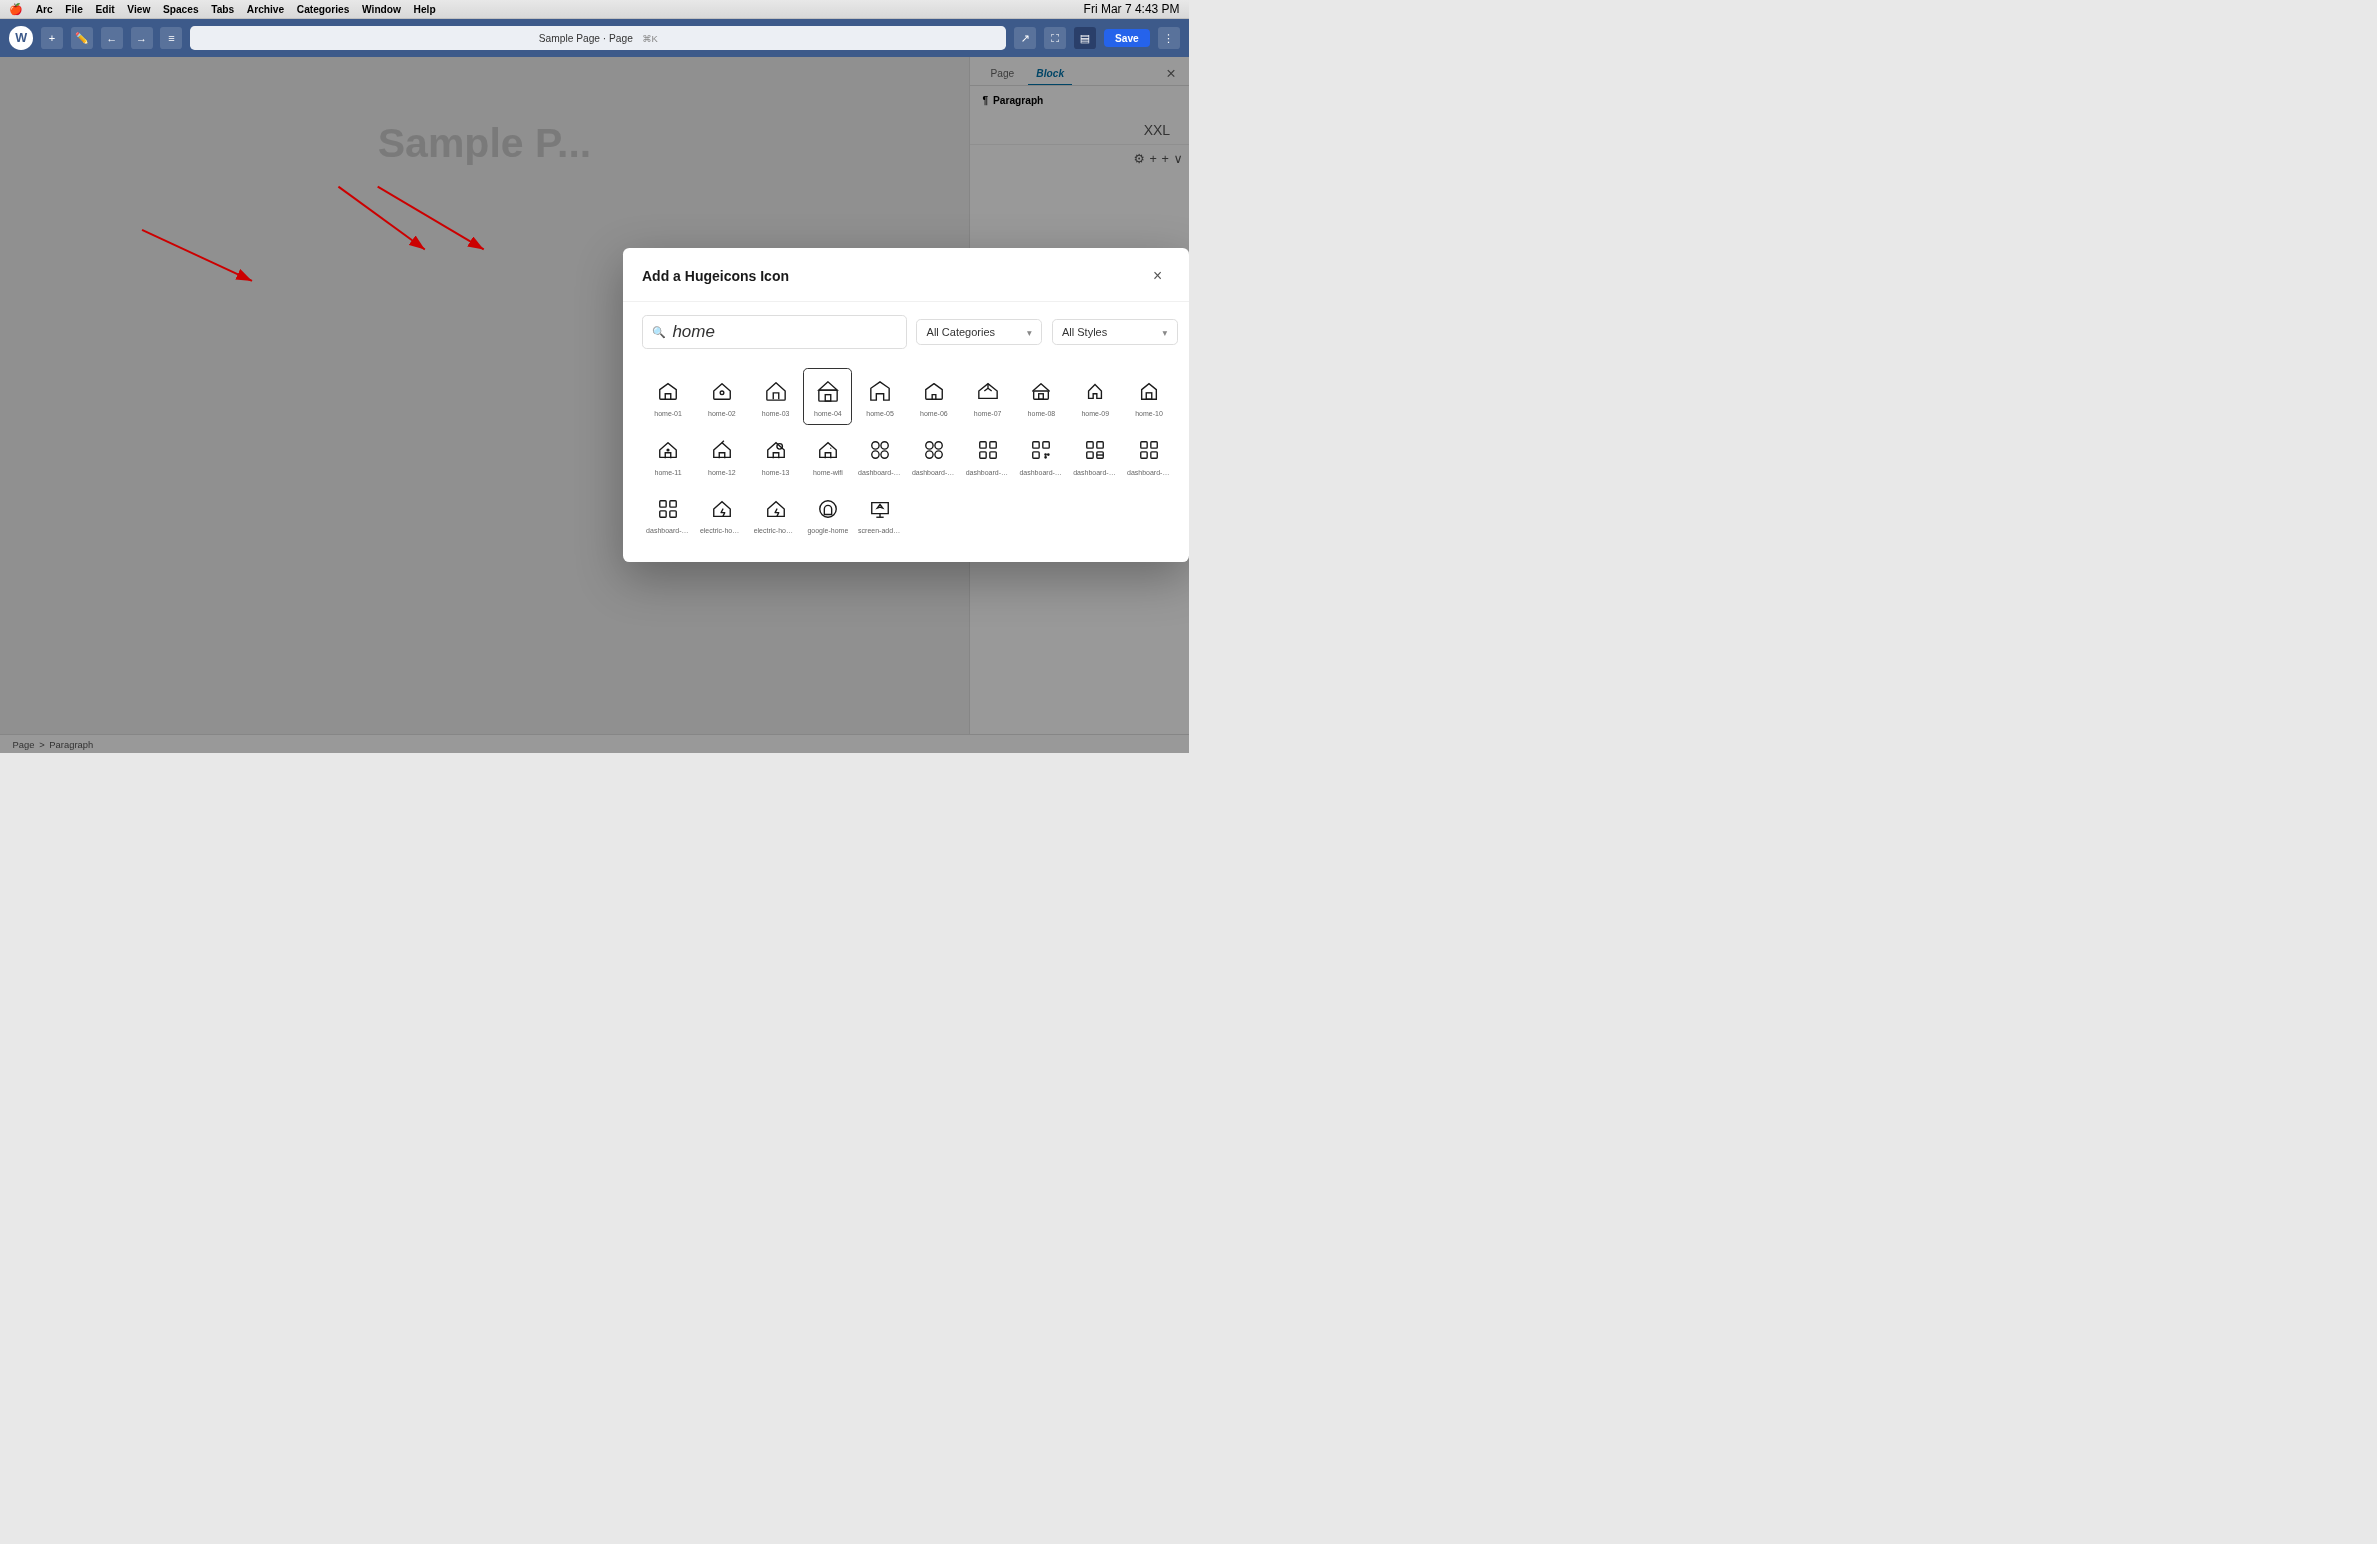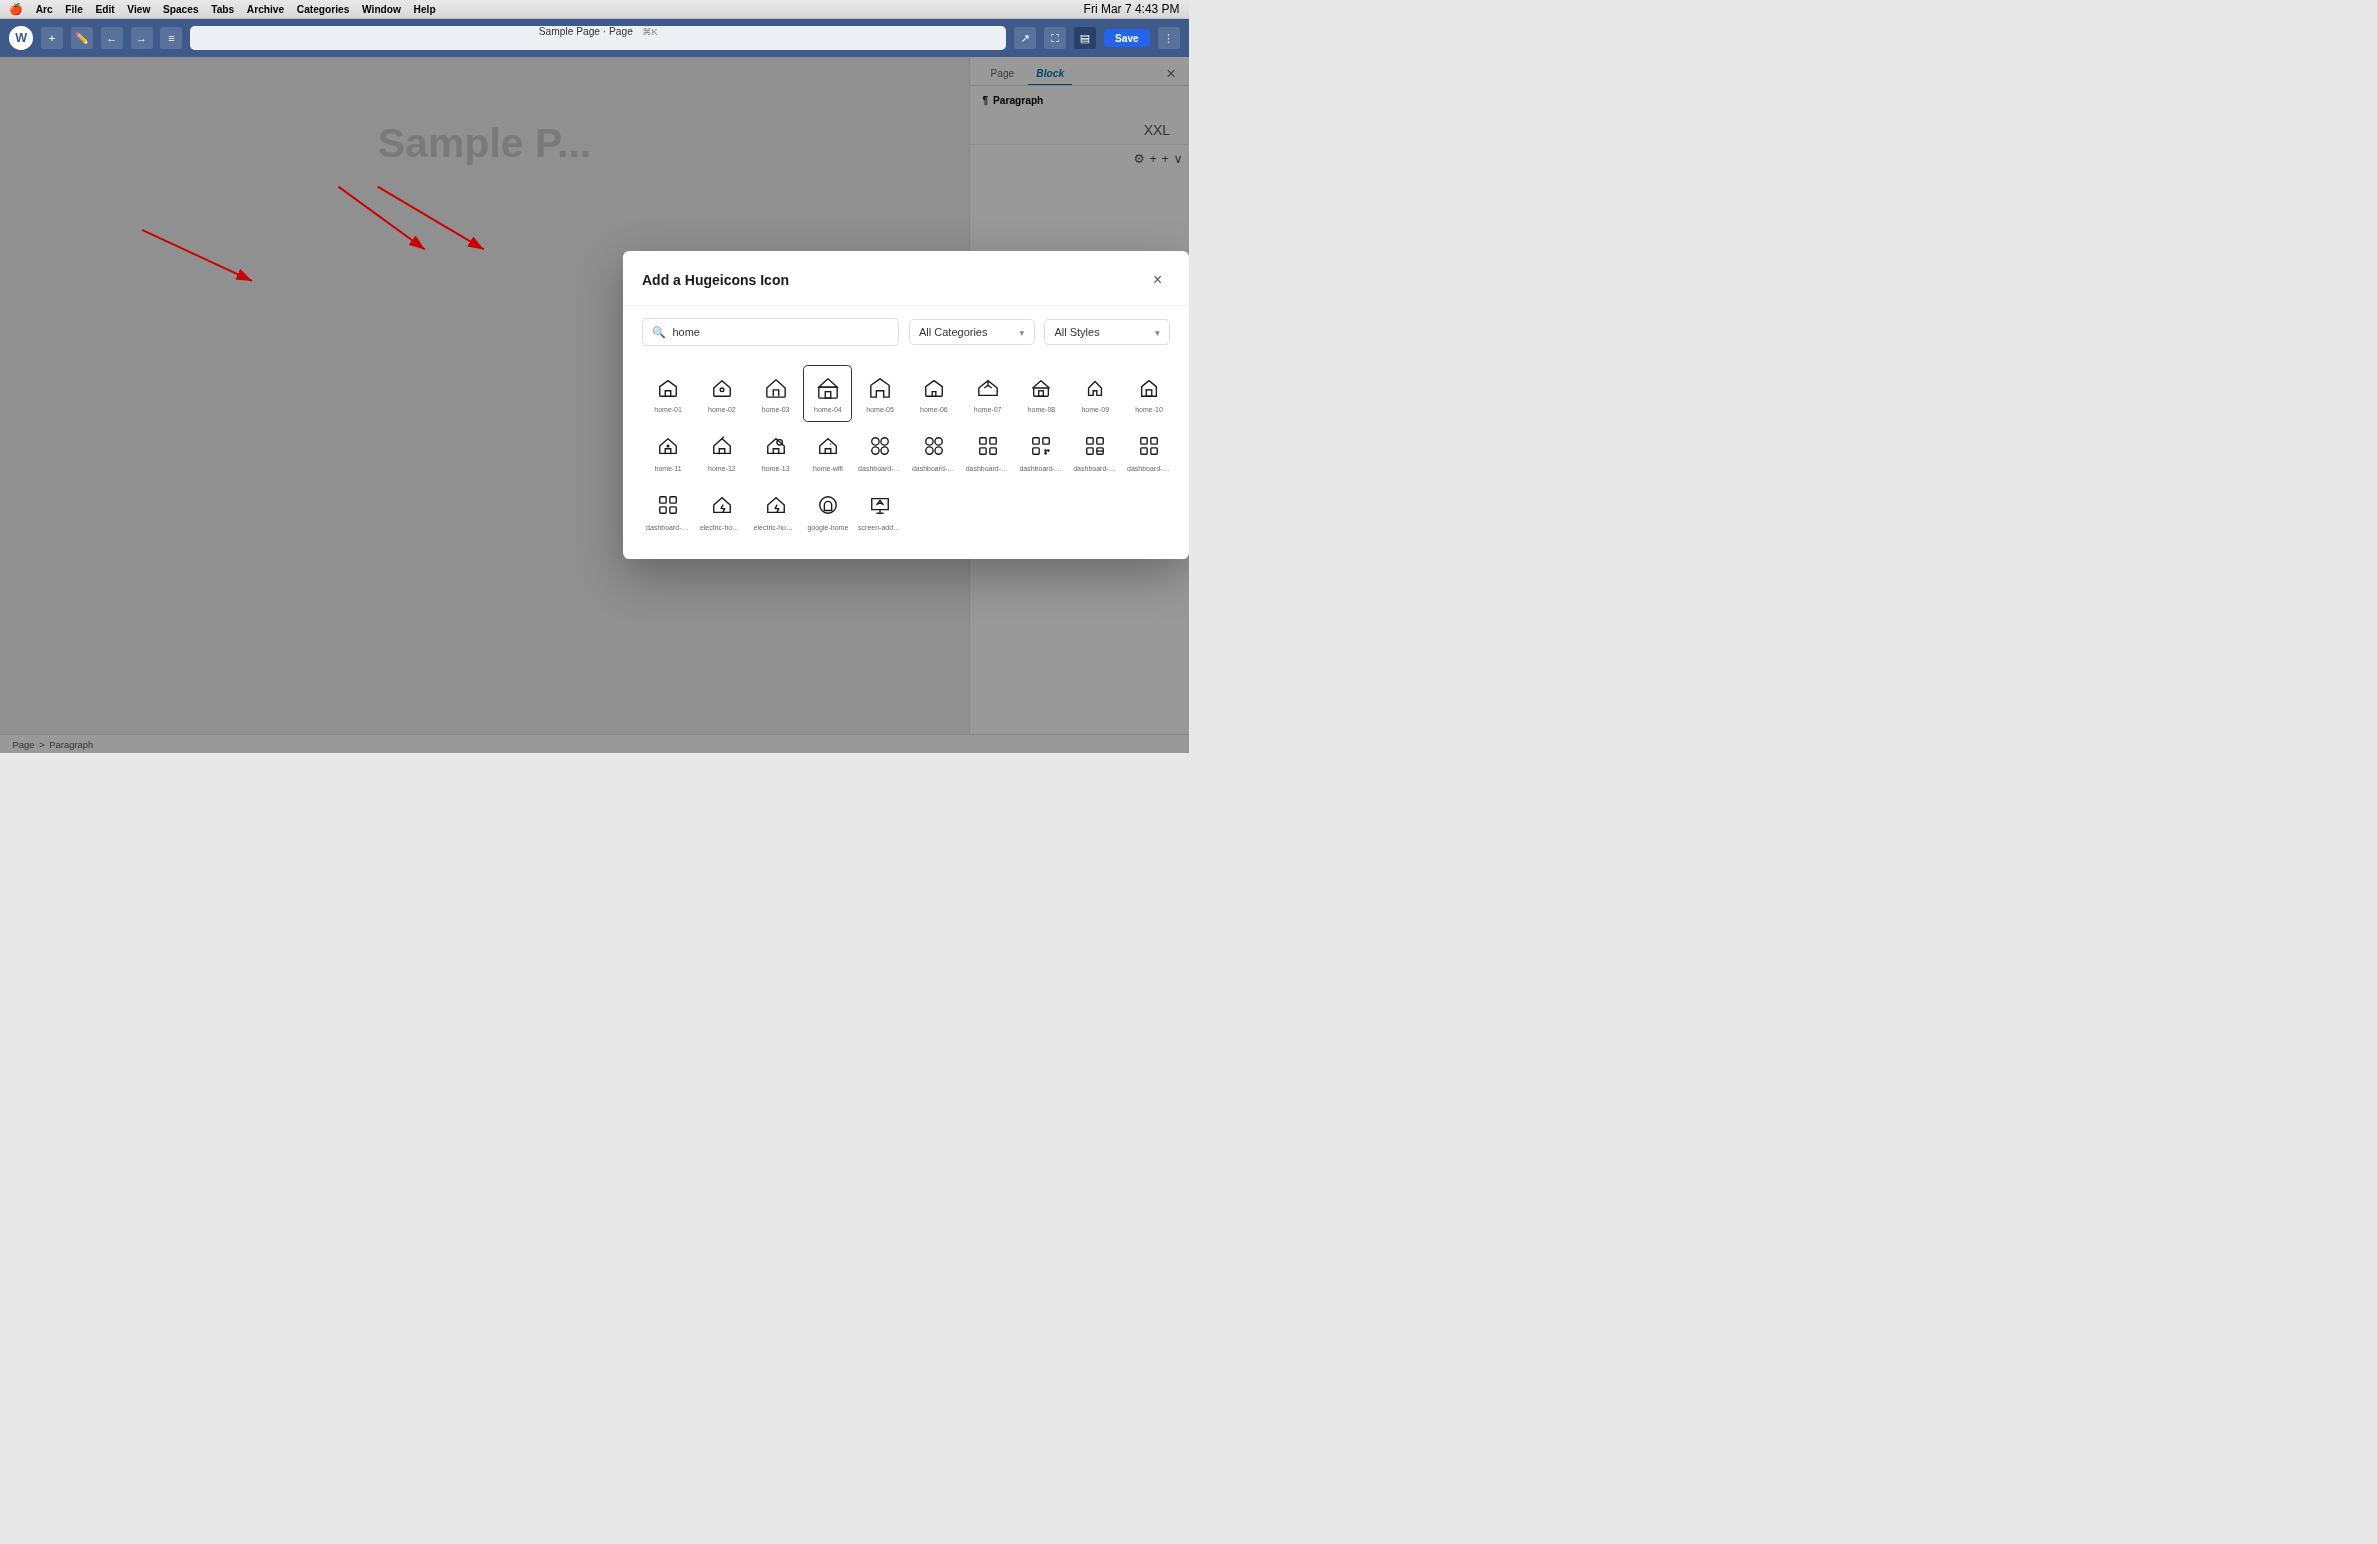--- a/index.html
+++ b/index.html
@@ -71,21 +71,21 @@
       justify-content: center;
       cursor: pointer;
       font-size: 11px;
     }
     .address-bar {
       flex: 1;
       background: rgba(255,255,255,0.9);
       border-radius: 4.7px;
       height: 23.6px;
       display: flex;
-      align-items: flex-start;
+      align-items: center;
       padding: 0 9.4px;
       font-size: 10.2px;
       color: #333;
       text-align: center;
       justify-content: center;
     }
     .save-btn {
       background: #2563eb;
       color: #fff;
       border: none;
@@ -242,23 +242,24 @@
       align-items: center;
       border: 1.6px solid #ddd;
       border-radius: 4.7px;
       padding: 6.3px 9.4px;
       gap: 6.3px;
       background: #fff;
     }
     .search-box input {
       border: none;
       outline: none;
-      font-size: 11px;
+      font-size: 17px;
       flex: 1;
       color: #333;
+      font-style: italic;
     }
     .search-icon { color: #888; font-size: 11px; }
 
     .dropdown-select {
       display: flex;
       align-items: center;
       border: 0.8px solid #ddd;
       border-radius: 4.7px;
       padding: 6.3px 9.4px;
       gap: 6.3px;

